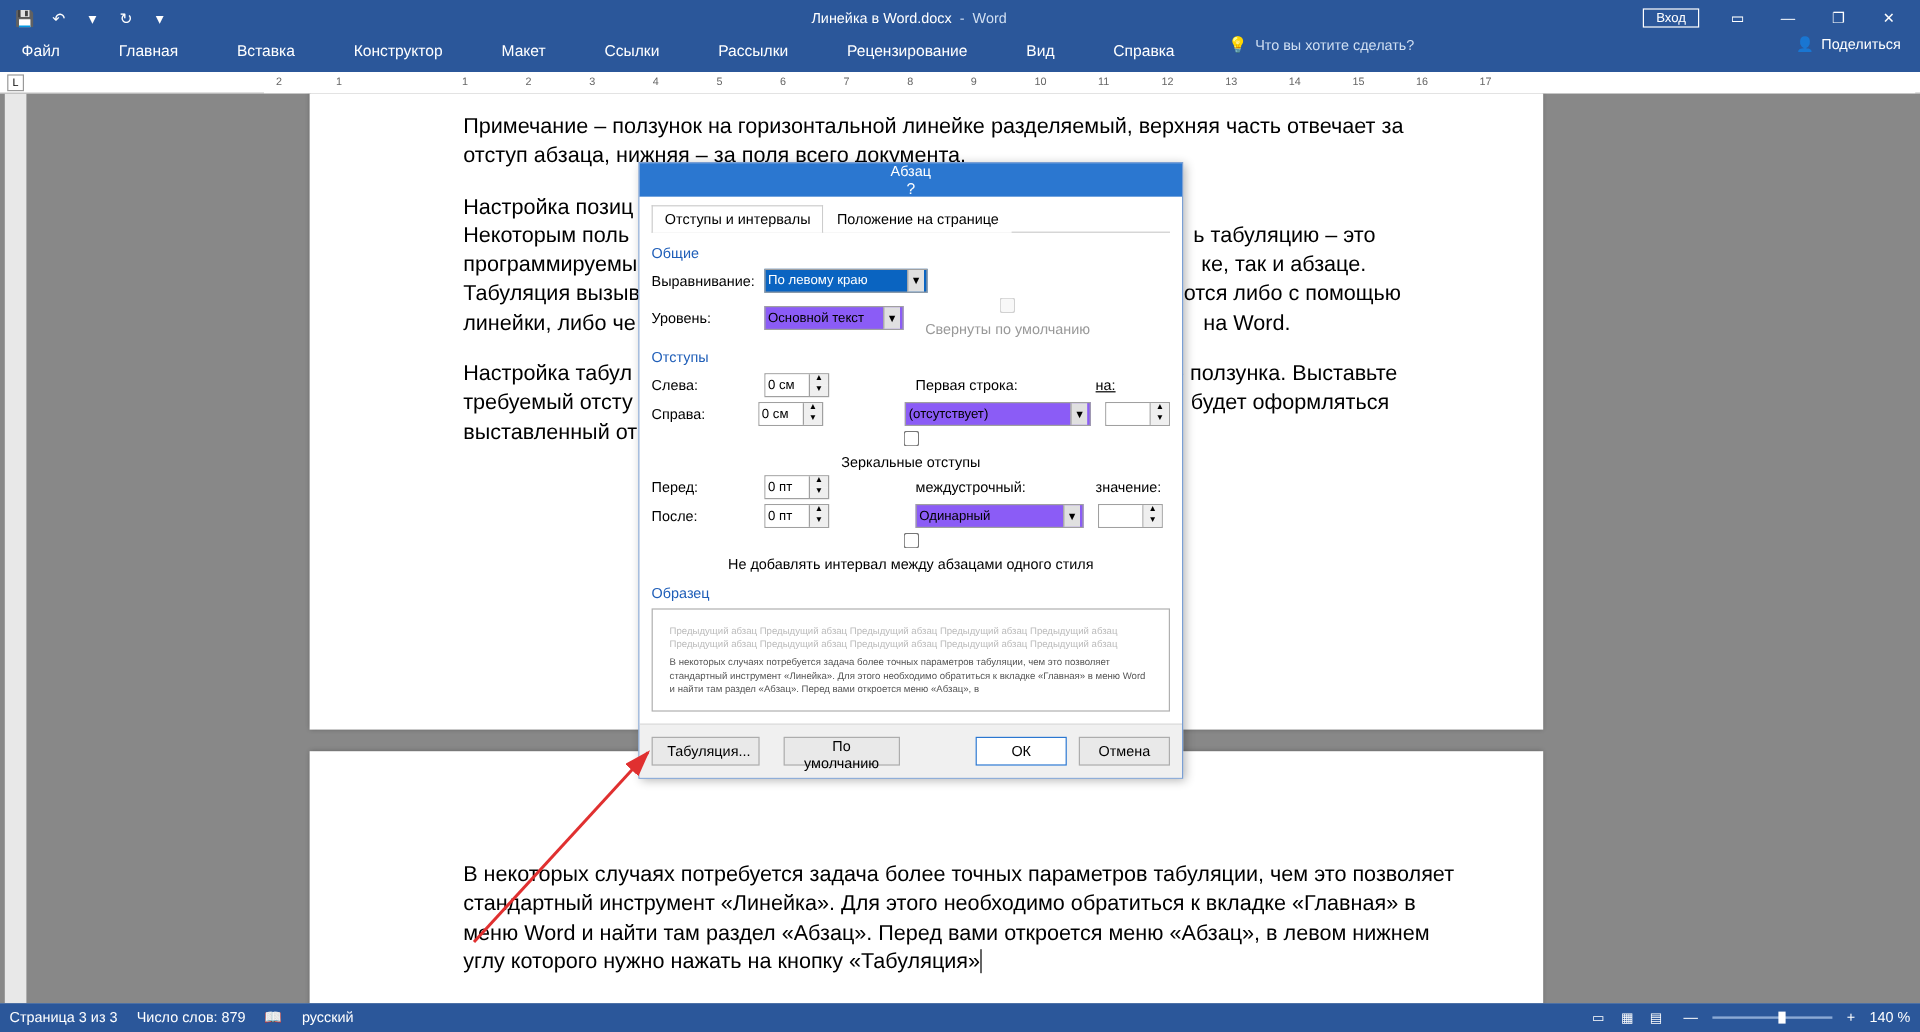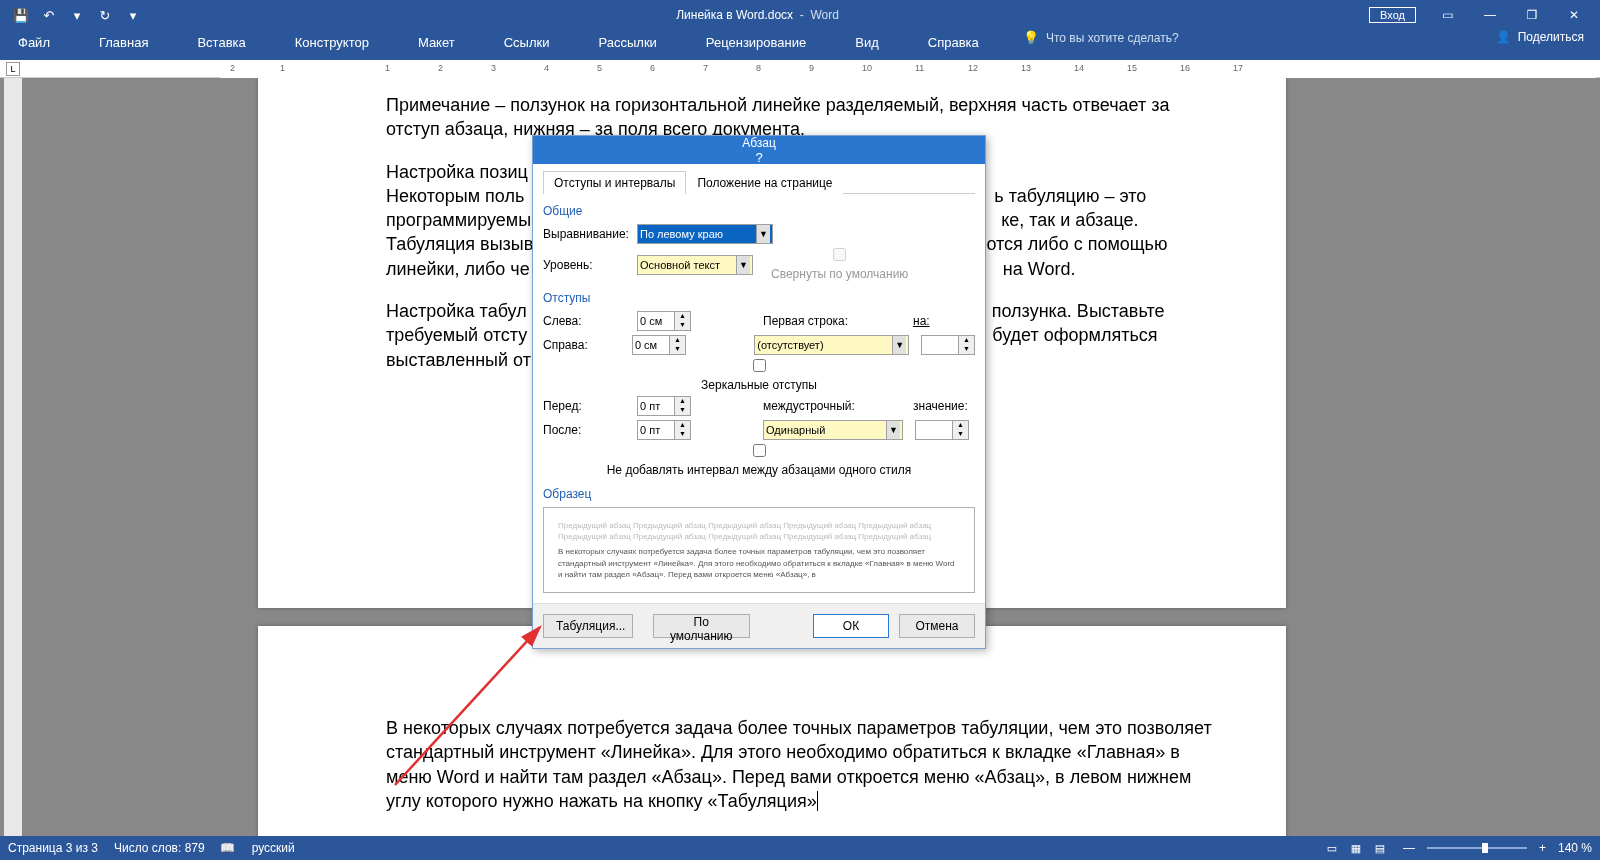--- a/index.html
+++ b/index.html
@@ -51,21 +51,21 @@
 .dlg-title-text { flex: 1; }
 .dlg-help { width: 30px; text-align: center; font-size: 13px; }
 .dlg-close { width: 34px; text-align: center; font-size: 15px; }
 .dlg-body { background: #fff; padding: 6px 10px 10px 10px; }
 .dlg-tabs { display: flex; border-bottom: 1px solid #ccc; margin-bottom: 4px; }
 .dlg-tab { padding: 4px 10px; border: 1px solid transparent; border-bottom: none; background: #fff; position: relative; top: 1px; }
 .dlg-tab.active { border-color: #ccc; background: #fff; }
 .dlg-section { color: #1f5eb8; font-size: 12px; margin: 10px 0 6px 0; }
 .dlg-row { display: flex; align-items: center; margin: 4px 0; gap: 4px; }
 .dlg-label { width: 90px; font-size: 12px; }
-.dlg-select { height: 20px; border: 1px solid #a0a0a0; background: #fef9c3; font-size: 11px; padding: 0 2px; display: flex; align-items: center; justify-content: space-between; }
+.dlg-select { height: 20px; border: 1px solid #a0a0a0; background: #8b5cf6; font-size: 11px; padding: 0 2px; display: flex; align-items: center; justify-content: space-between; }
 .dlg-select.hl { background: #0a64c1; color: #fff; }
 .dlg-select .arrow { background: #e0e0e0; color: #000; width: 14px; text-align: center; font-size: 9px; margin-left: 2px; border-left:1px solid #a0a0a0; height:18px; line-height:18px; }
 .dlg-spinner { width: 54px; height: 20px; border: 1px solid #a0a0a0; display: flex; }
 .dlg-spinner input { border: none; width: 36px; font-size: 11px; padding: 0 2px; }
 .dlg-spinner .spins { width: 16px; display: flex; flex-direction: column; border-left: 1px solid #a0a0a0; }
 .dlg-spinner .spin { flex: 1; font-size: 7px; text-align: center; background: #efefef; line-height: 8px; }
 .dlg-check { display: flex; align-items: center; gap: 6px; font-size: 12px; flex-direction: column; }
 .dlg-check input { width: 13px; height: 13px; }
 .dlg-preview { border: 1px solid #b0b0b0; margin-top: 6px; padding: 12px 14px; font-size: 8px; color: #888; line-height: 1.4; background: #fff; height: 86px; overflow:hidden;}
 .dlg-buttons { display: flex; gap: 10px; padding: 10px; background: #f0f0f0; border-top: 1px solid #ddd; }

